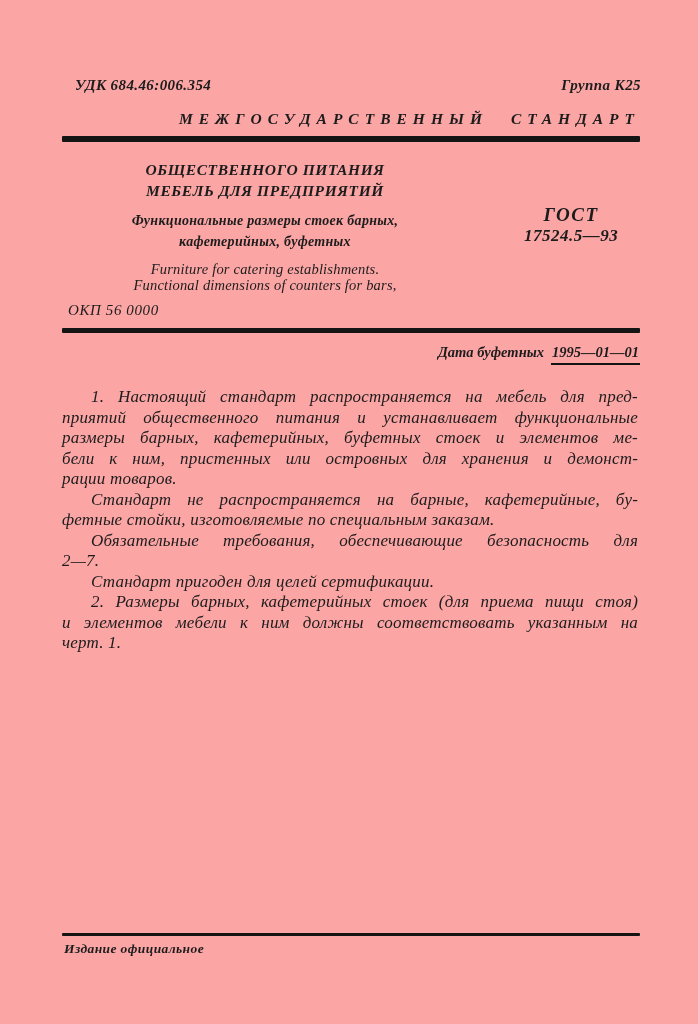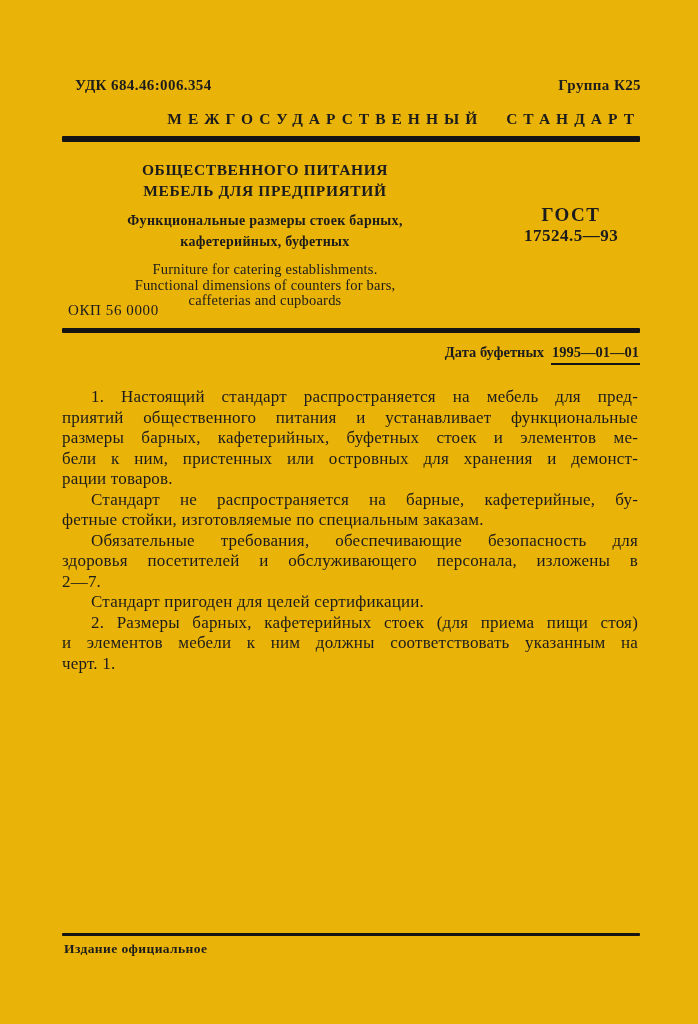--- a/index.html
+++ b/index.html
@@ -4,24 +4,25 @@
 <style>
   html, body {
     margin: 0;
     padding: 0;
     background: #ffffff;
   }
   .page {
     position: relative;
     width: 698px;
     height: 1024px;
-    background: #eab308;
+    background: #fca5a5;
     font-family: "Liberation Serif", "DejaVu Serif", serif;
     color: #1c1c1c;
     overflow: hidden;
+    font-style: italic;
   }
   
   .udk-row {
     position: absolute;
     top: 77px;
     left: 75px;
     right: 57px;
     display: flex;
     justify-content: space-between;
     font-weight: bold;
@@ -161,21 +162,20 @@
       <div>ОБЩЕСТВЕННОГО ПИТАНИЯ</div>
       <div>МЕБЕЛЬ ДЛЯ ПРЕДПРИЯТИЙ</div>
     </div>
     <div class="ru-sub">
       <div>Функциональные размеры стоек барных,</div>
       <div>кафетерийных, буфетных</div>
     </div>
     <div class="en-title">
       <div>Furniture for catering establishments.</div>
       <div>Functional dimensions of counters for bars,</div>
-      <div>caffeterias and cupboards</div>
     </div>
   </div>
 
   <div class="gost-block">
     <div class="gost-word">ГОСТ</div>
     <div class="gost-num">17524.5—93</div>
   </div>
 
   <div class="okp">ОКП 56 0000</div>
 
@@ -192,21 +192,20 @@
       <div class="ln">размеры барных, кафетерийных, буфетных стоек и элементов ме-</div>
       <div class="ln">бели к ним, пристенных или островных для хранения и демонст-</div>
       <div class="ln last">рации товаров.</div>
     </div>
     <div>
       <div class="ln ind">Стандарт не распространяется на барные, кафетерийные, бу-</div>
       <div class="ln last">фетные стойки, изготовляемые по специальным заказам.</div>
     </div>
     <div>
       <div class="ln ind">Обязательные требования, обеспечивающие безопасность для</div>
-      <div class="ln">здоровья посетителей и обслуживающего персонала, изложены в</div>
       <div class="ln last">2—7.</div>
     </div>
     <div>
       <div class="ln last ind">Стандарт пригоден для целей сертификации.</div>
     </div>
     <div>
       <div class="ln ind">2. Размеры барных, кафетерийных стоек (для приема пищи стоя)</div>
       <div class="ln">и элементов мебели к ним должны соответствовать указанным на</div>
       <div class="ln last">черт. 1.</div>
     </div>

